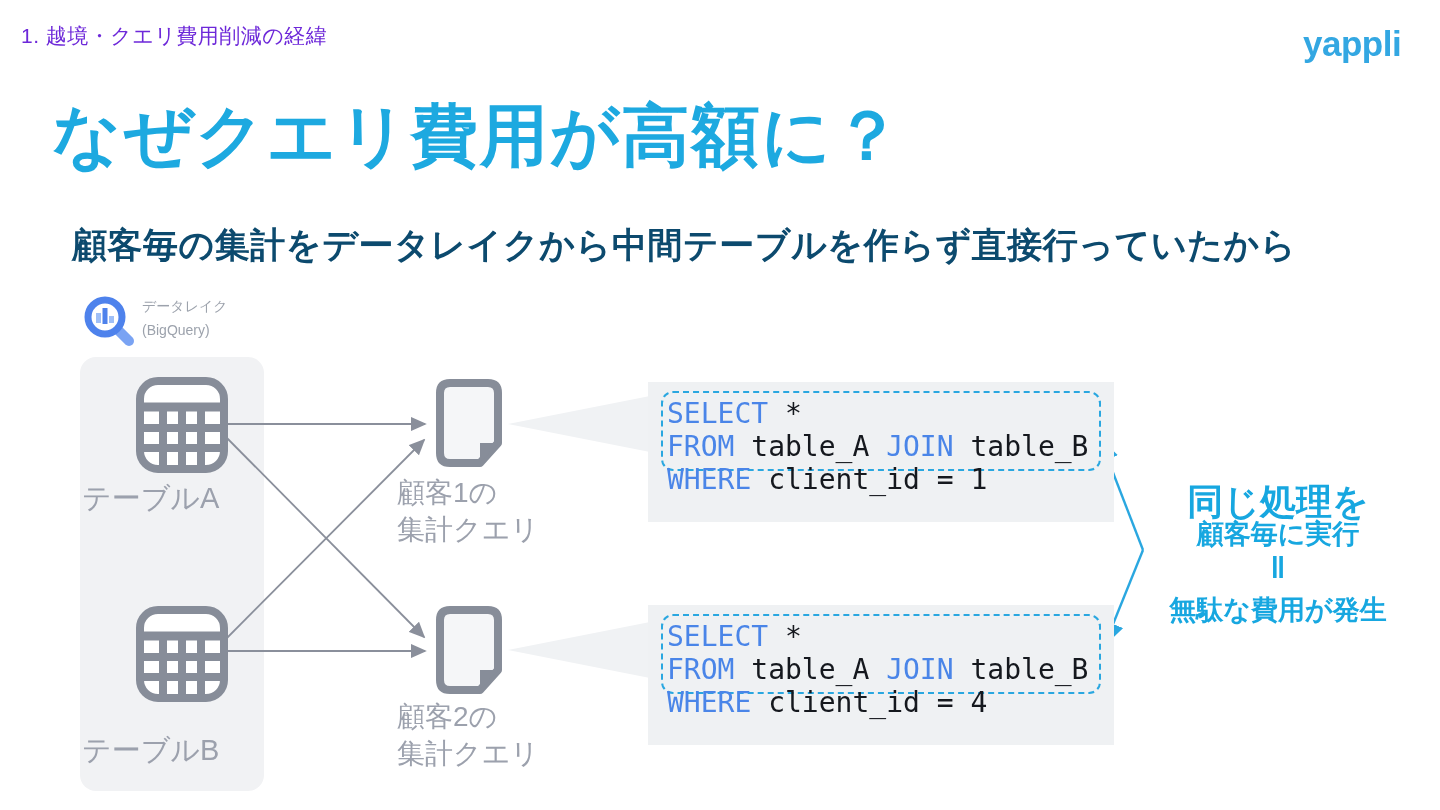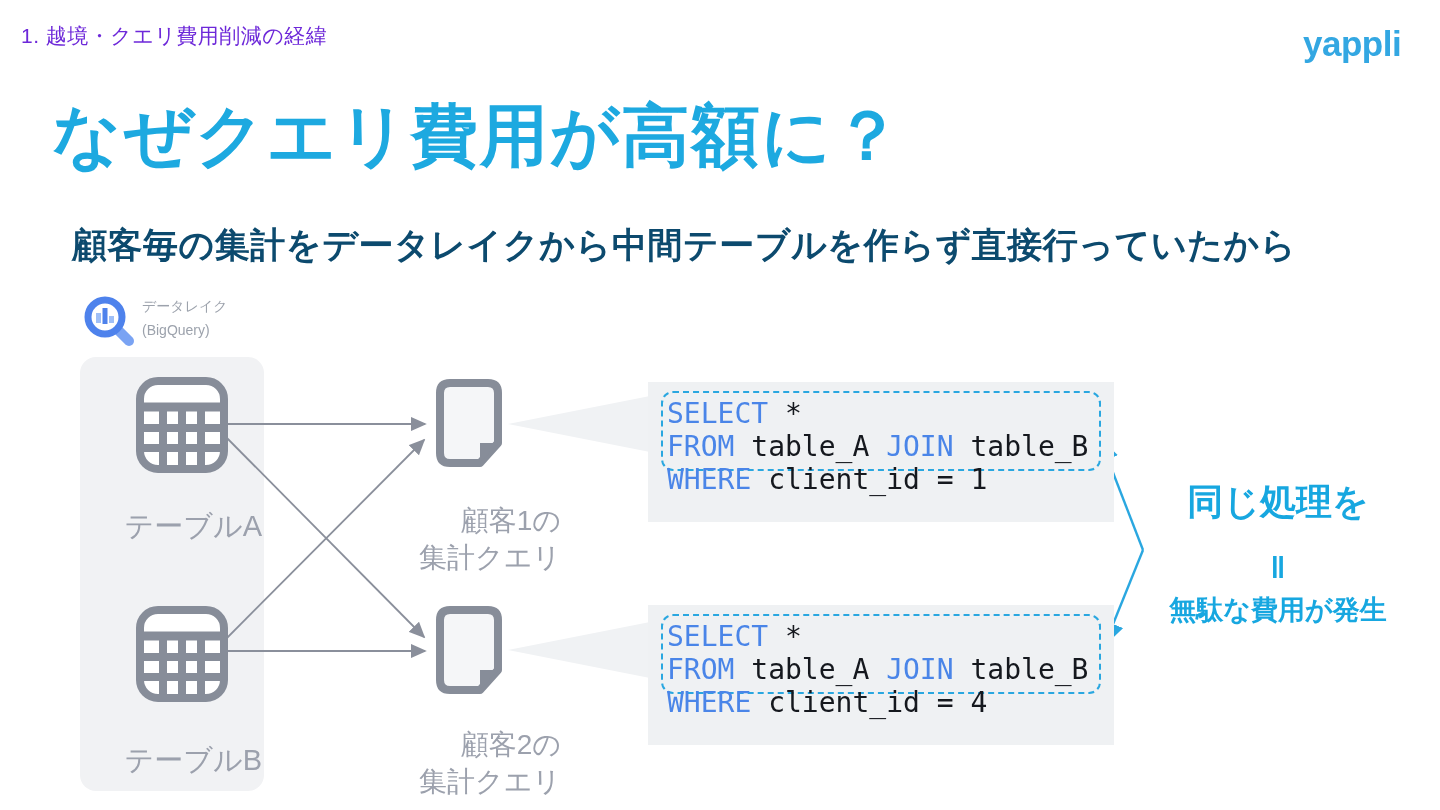--- a/index.html
+++ b/index.html
@@ -25,24 +25,24 @@
     margin-left:8px;
   }
   .datalake-label{
     left:142px;top:294px;font-size:14px;line-height:24px;color:#9CA2AC;
   }
   .lake-panel{
     left:80px;top:357px;width:184px;height:434px;border-radius:16px;
     background:#F1F2F4;
   }
   .node-label{
-    color:#9CA1AD;font-size:29px;text-align:right;line-height:37px;margin-top:28px;
+    color:#9CA1AD;font-size:29px;text-align:left;line-height:37px;
   }
   .tbl-a-label{left:82px;top:480px;width:180px;}
-  .tbl-b-label{left:82px;top:714px;width:180px;}
+  .tbl-b-label{left:82px;top:732px;width:180px;}
   .doc1-label{left:397px;top:474px;width:164px;font-size:28px;}
   .doc2-label{left:397px;top:698px;width:164px;font-size:28px;}
   .svg-layer{left:0;top:0;width:1440px;height:810px;pointer-events:none;}
   .code-block{
     width:466px;height:140px;background:#EFF1F3;
   }
   .code-block-1{left:648px;top:382px;}
   .code-block-2{left:648px;top:605px;}
   .dashed-box{
     position:absolute;left:13px;top:9px;width:436px;height:76px;
@@ -162,16 +162,17 @@
     <div class="dashed-box"></div>
     <div class="code-text"><div><span class="kw">SELECT</span><span> *</span></div><div><span class="kw">FROM</span><span> table_A </span><span class="kw">JOIN</span><span> table_B</span></div><div><span class="kw">WHERE</span><span> client_id = 1</span></div></div>
   </div>
 
   <div class="abs code-block code-block-2">
     <div class="dashed-box"></div>
     <div class="code-text"><div><span class="kw">SELECT</span><span> *</span></div><div><span class="kw">FROM</span><span> table_A </span><span class="kw">JOIN</span><span> table_B</span></div><div><span class="kw">WHERE</span><span> client_id = 4</span></div></div>
   </div>
 
   <div class="abs annotation ann-1">同じ処理を</div>
+  <div class="abs annotation ann-2">顧客毎に実行</div>
   <div class="abs annotation ann-eq">‖</div>
   <div class="abs annotation ann-3">無駄な費用が発生</div>
 
 </div>
 
 </body></html>

